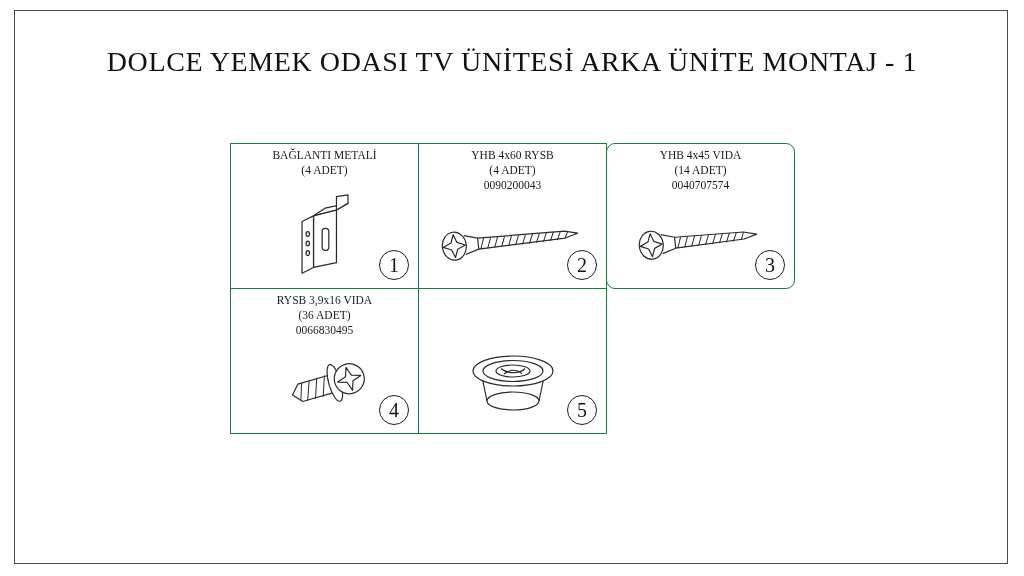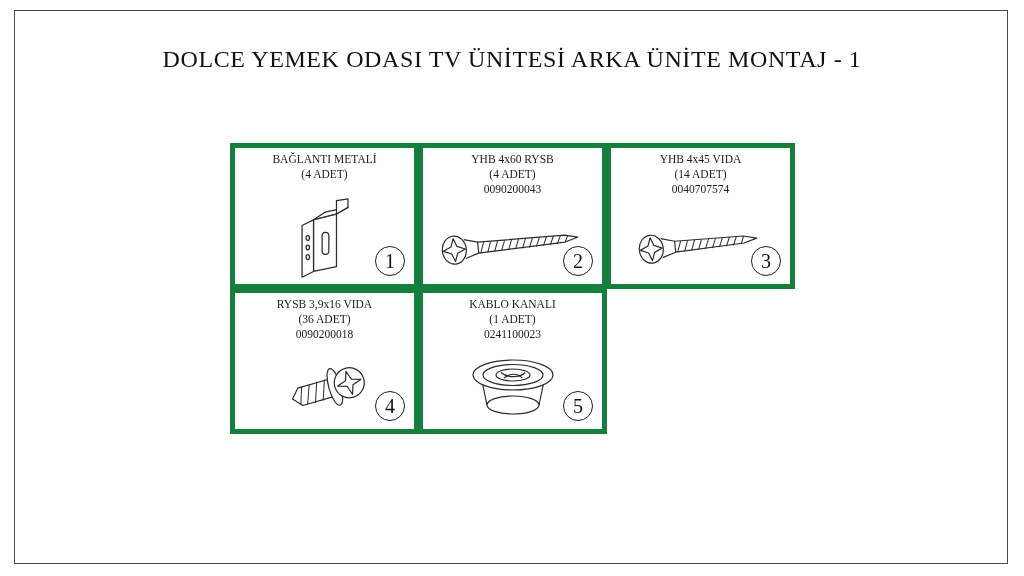--- a/index.html
+++ b/index.html
@@ -6,31 +6,31 @@
   .sheet{
     position:relative;width:1024px;height:576px;background:#ffffff;
     font-family:"Liberation Serif", serif;color:#1a1a1a;overflow:hidden;
   }
   .outer-border{
     position:absolute;left:14px;top:10px;width:994px;height:554px;
     border:1px solid #4a4a4a;box-sizing:border-box;pointer-events:none;
   }
   .title{
     position:absolute;top:46px;left:0;width:100%;
-    text-align:center;font-size:24px;letter-spacing:0.6px;
+    text-align:center;font-size:28px;letter-spacing:0.6px;
     font-family:"Liberation Serif", serif;color:#111;
   }
   .grid{position:absolute;left:230px;top:143px;}
   .cell{
-    position:absolute;border:5px solid #15803d;background:#fff;
+    position:absolute;border:1px solid #15803d;background:#fff;
     box-sizing:border-box;width:189px;height:146px;
   }
   .c1{left:0;top:0;}
   .c2{left:188px;top:0;}
-  .c3{left:376px;top:0;}
+  .c3{left:376px;top:0;border-radius:9px;}
   .c4{left:0;top:145px;}
   .c5{left:188px;top:145px;}
   .cell-header{
     padding-top:4px;text-align:center;font-size:11.5px;line-height:1.3;
   }
   .cell-header .line{display:block;}
   .illus{
     position:absolute;left:50%;transform:translateX(-50%);
   }
   .illus.tilt{transform:translateX(-50%) rotate(-6deg);}
@@ -118,45 +118,40 @@
           </g>
         </svg>
       </div>
       <div class="num-badge">3</div>
     </div>
 
     <div class="cell c4">
       <div class="cell-header">
         <span class="line">RYSB 3,9x16 VIDA</span>
         <span class="line">(36 ADET)</span>
-        <span class="line">0090200018</span>
+        <span class="line">0066830495</span>
       </div>
       <div class="illus" style="top:58px;">
         <svg viewBox="0 0 112 74" width="112" height="74">
           <g transform="rotate(-16 62 37)" stroke="#2b2b2b" fill="#ffffff" stroke-width="1.2" stroke-linejoin="round">
 
             <path d="M64 28 L30 28 L22 37 L30 46 L64 46 Z"></path>
             <path d="M58 27 L51 47 M50 27 L43 47 M42 27.5 L35 46.5 M34 28 L28.5 44.5" fill="none" stroke-width="1"></path>
 
             <ellipse cx="66" cy="37" rx="6" ry="19"></ellipse>
 
             <circle cx="81" cy="37" r="15"></circle>
             <path d="M81 25 L84 34 L93 37 L84 40 L81 49 L78 40 L69 37 L78 34 Z"></path>
           </g>
         </svg>
       </div>
       <div class="num-badge">4</div>
     </div>
 
     <div class="cell c5">
-      <div class="cell-header">
-        <span class="line">KABLO KANALI</span>
-        <span class="line">(1 ADET)</span>
-        <span class="line">0241100023</span>
-      </div>
       <div class="illus" style="top:54px;">
         <svg viewBox="0 0 110 82" width="110" height="82">
           <g stroke="#2b2b2b" fill="#ffffff" stroke-width="1.2">
 
             <path d="M24 34 L29 58 M86 34 L81 58" fill="none"></path>
 
             <ellipse cx="55" cy="58" rx="26" ry="9"></ellipse>
 
             <ellipse cx="55" cy="28" rx="40" ry="15"></ellipse>
             <ellipse cx="55" cy="28" rx="30" ry="10.5" fill="none"></ellipse>

